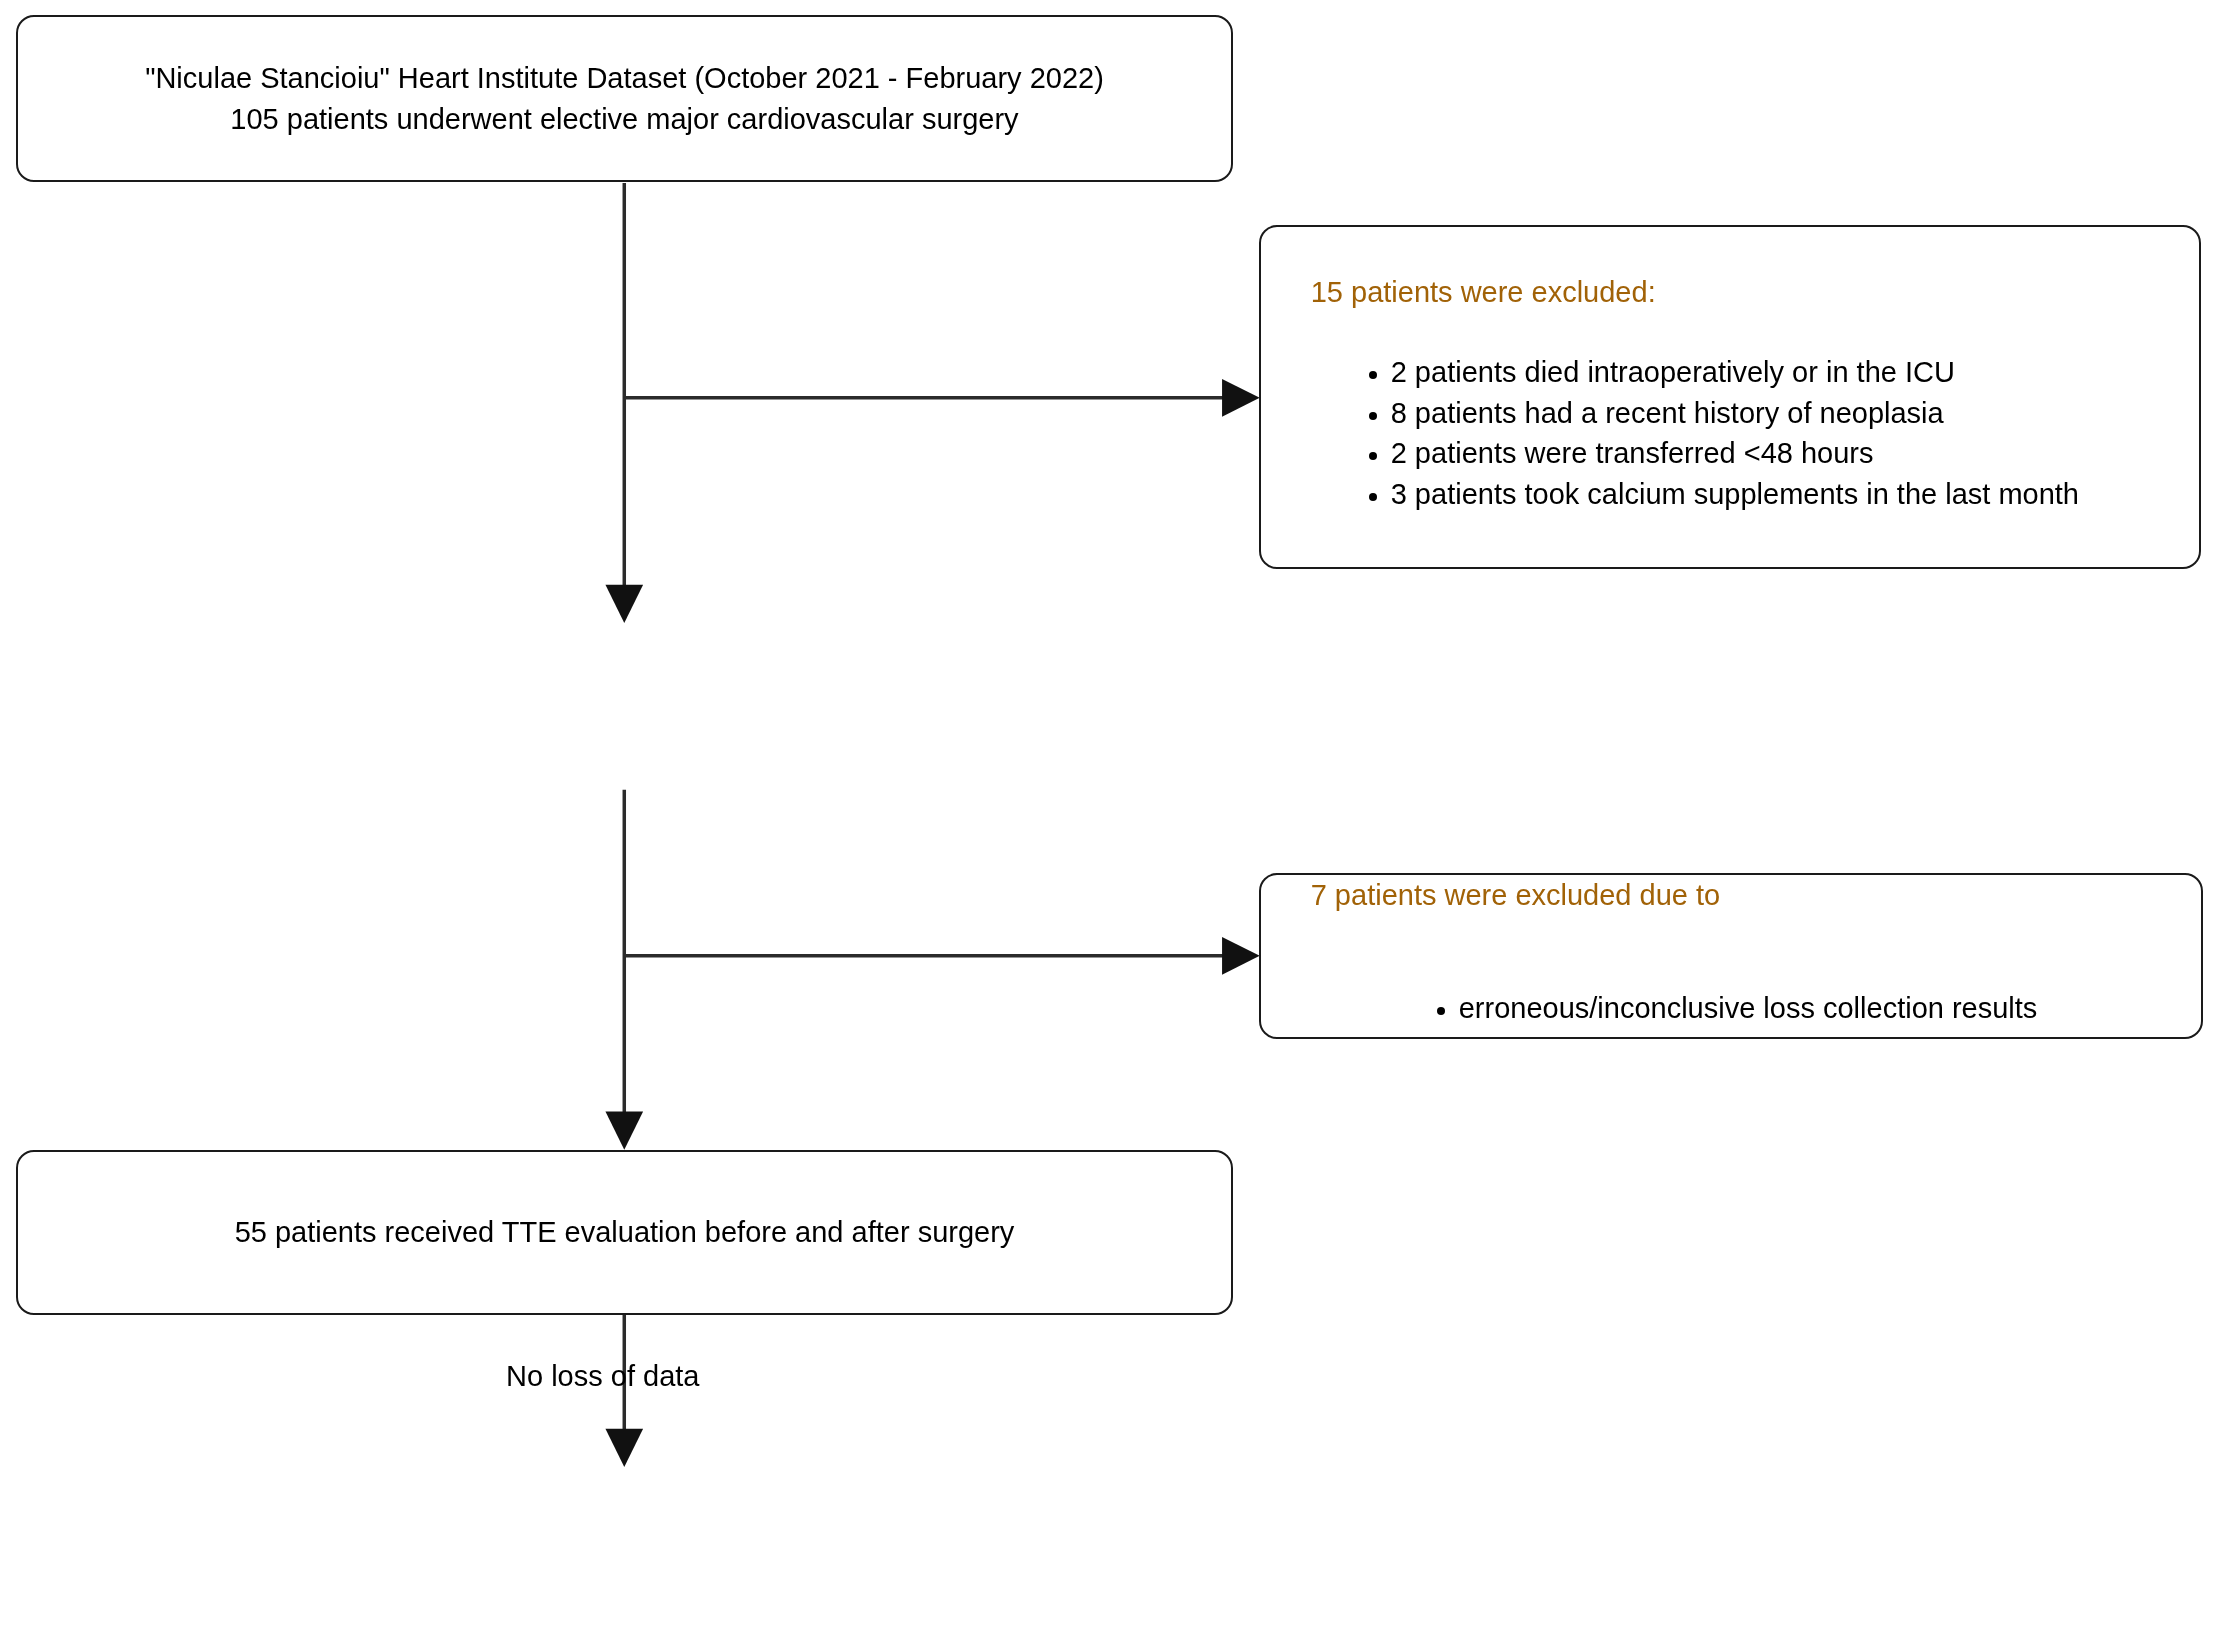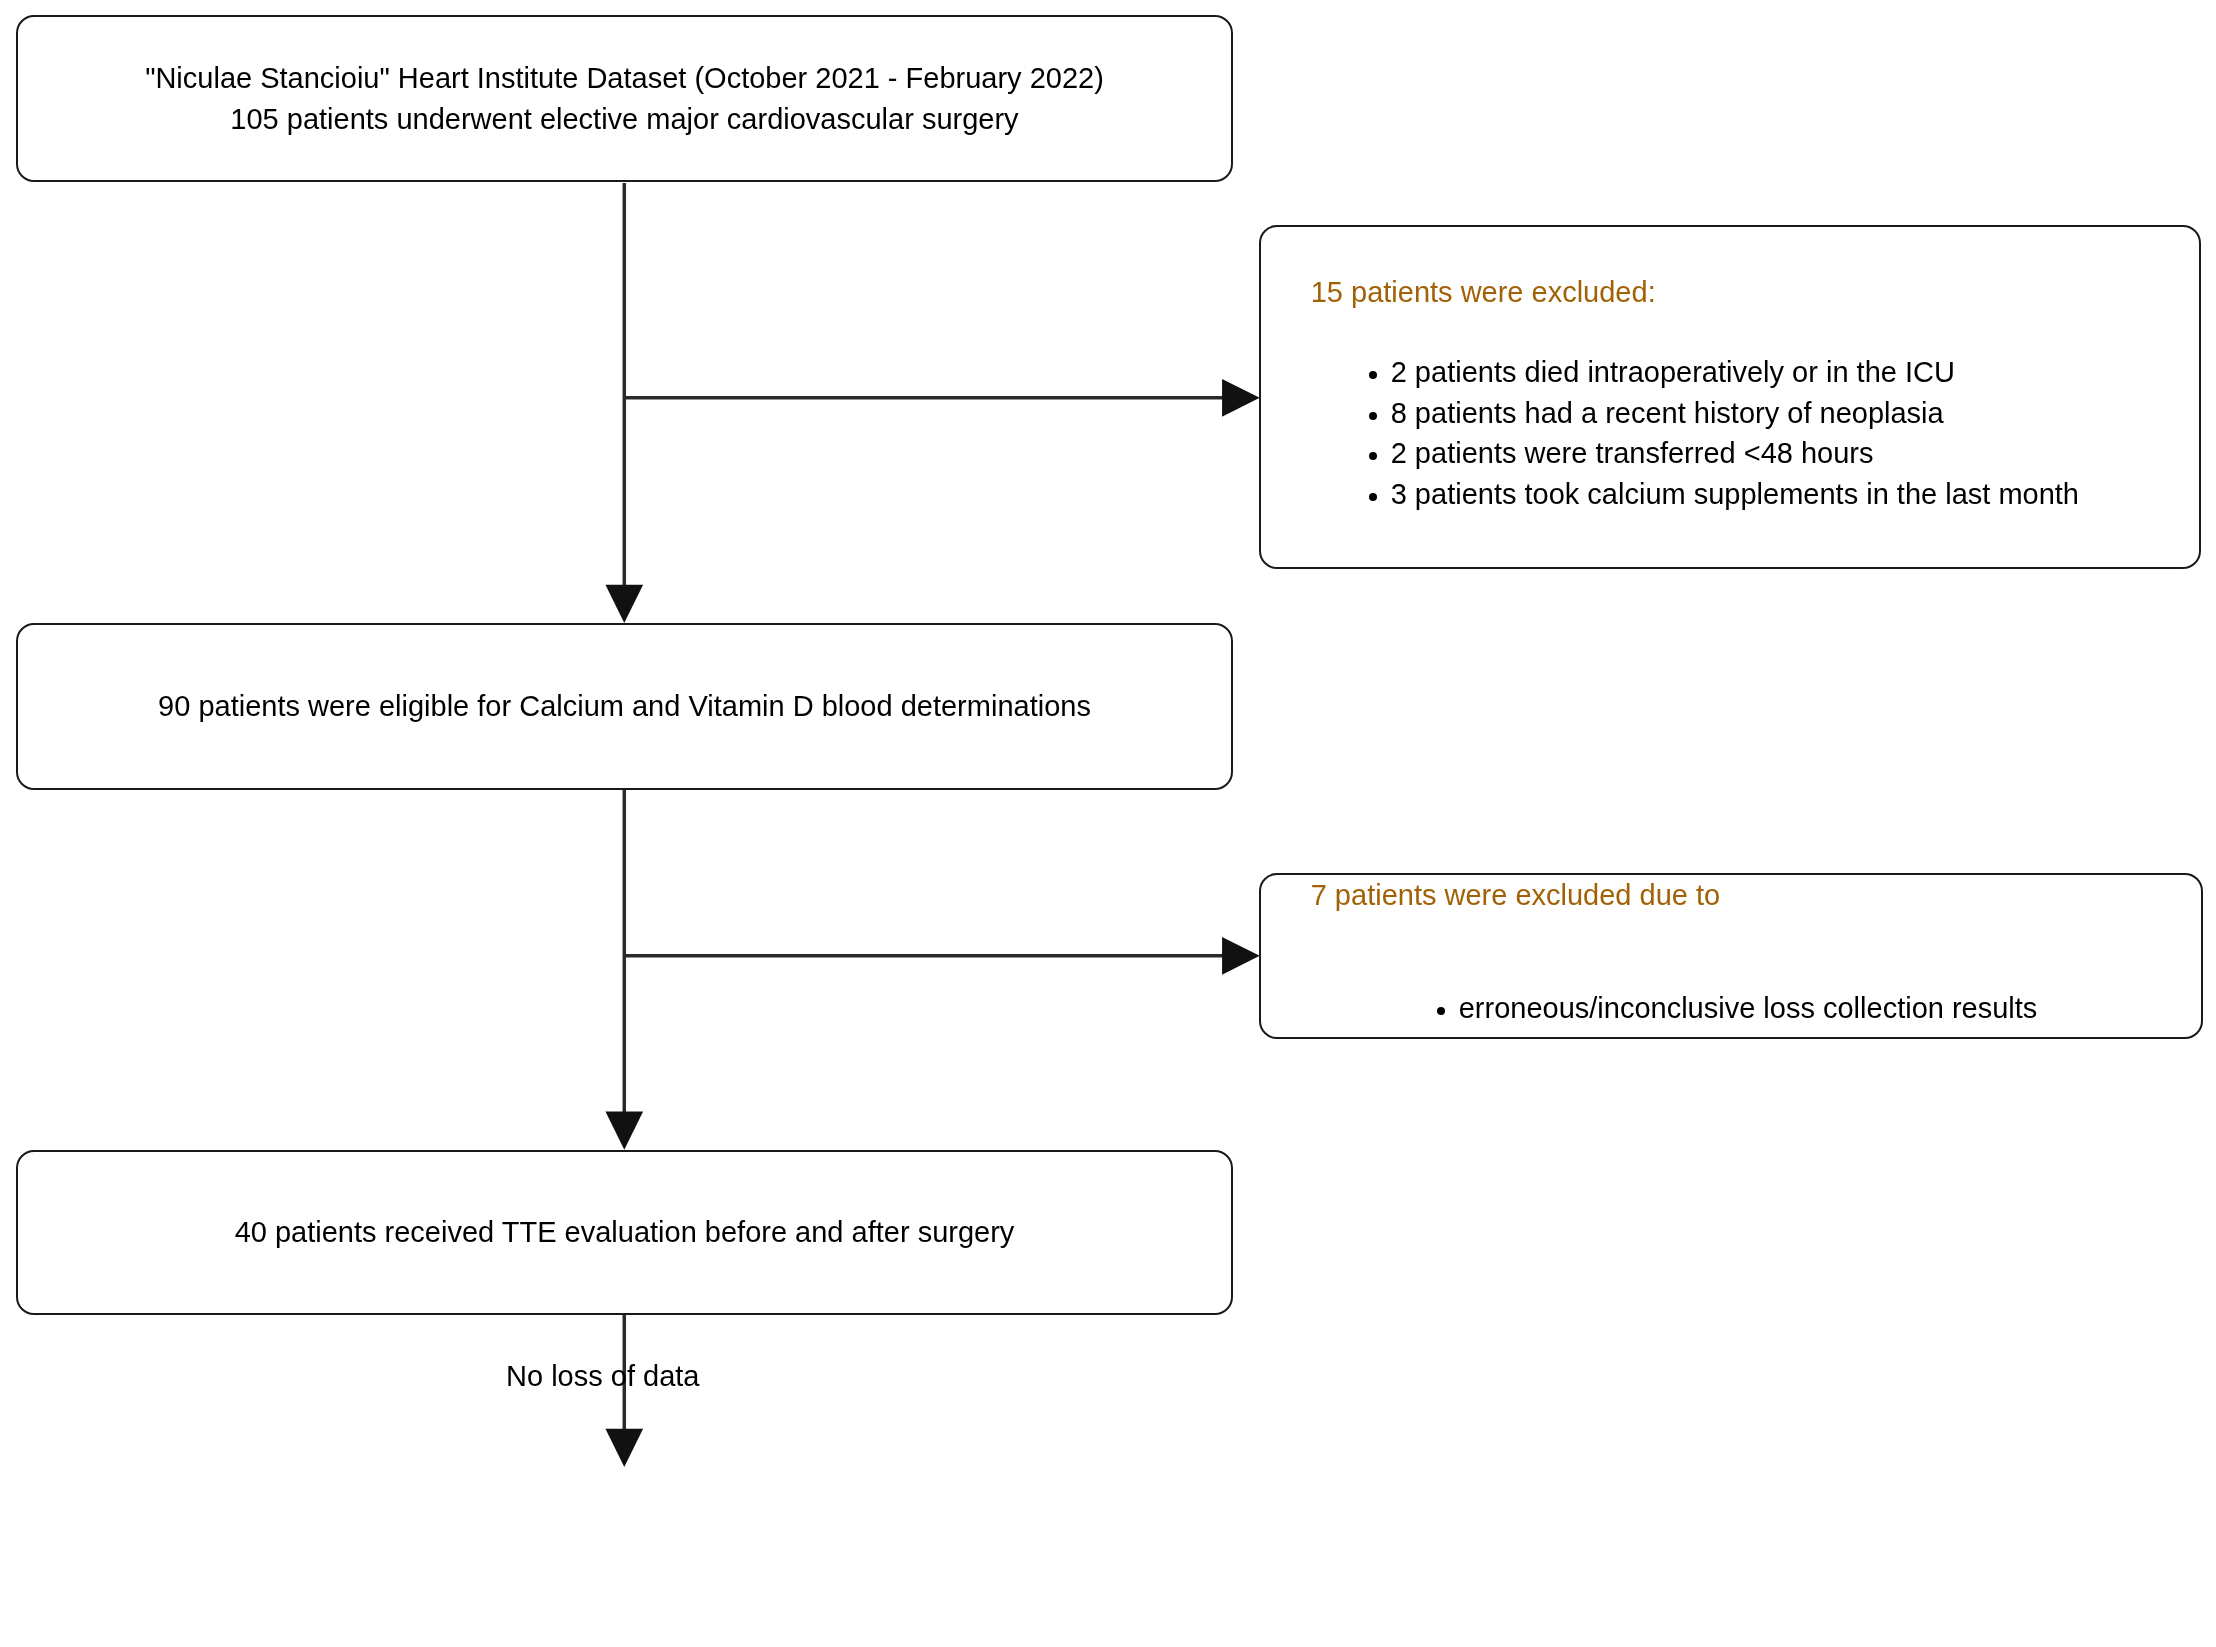--- a/index.html
+++ b/index.html
@@ -128,31 +128,28 @@
     <div class="excl-head">15 patients were excluded:</div>
     <div class="gap-after-head"></div>
     <ul class="excl-list">
       <li>2 patients died intraoperatively or in the ICU</li>
       <li>8 patients had a recent history of neoplasia</li>
       <li>2 patients were transferred &lt;48 hours</li>
       <li>3 patients took calcium supplements in the last month</li>
     </ul>
   </div>
 
-  <div class="node node-center" style="left:16px; top:623px; width:1217px; height:167px; padding:0 25px;">
-    <div class="ntext">90 patients were eligible for Calcium and Vitamin D blood determinations</div>
-  </div>
 
   <div class="node node-left" style="left:1259px; top:873px; width:944px; height:166px; padding:0 16.7px;gap:24px;">
     <div class="excl-head">7 patients were excluded due to</div>
     <div class="gap-after-head-small"></div>
     <ul class="excl-list single">
       <li>erroneous/inconclusive loss collection results</li>
     </ul>
   </div>
 
   <div class="node node-center" style="left:16px; top:1150px; width:1217px; height:165px; padding:0 25px;">
-    <div class="ntext">40 patients received TTE evaluation before and after surgery</div>
+    <div class="ntext">55 patients received TTE evaluation before and after surgery</div>
   </div>
 
 
 </div>
 
 
 </body></html>

